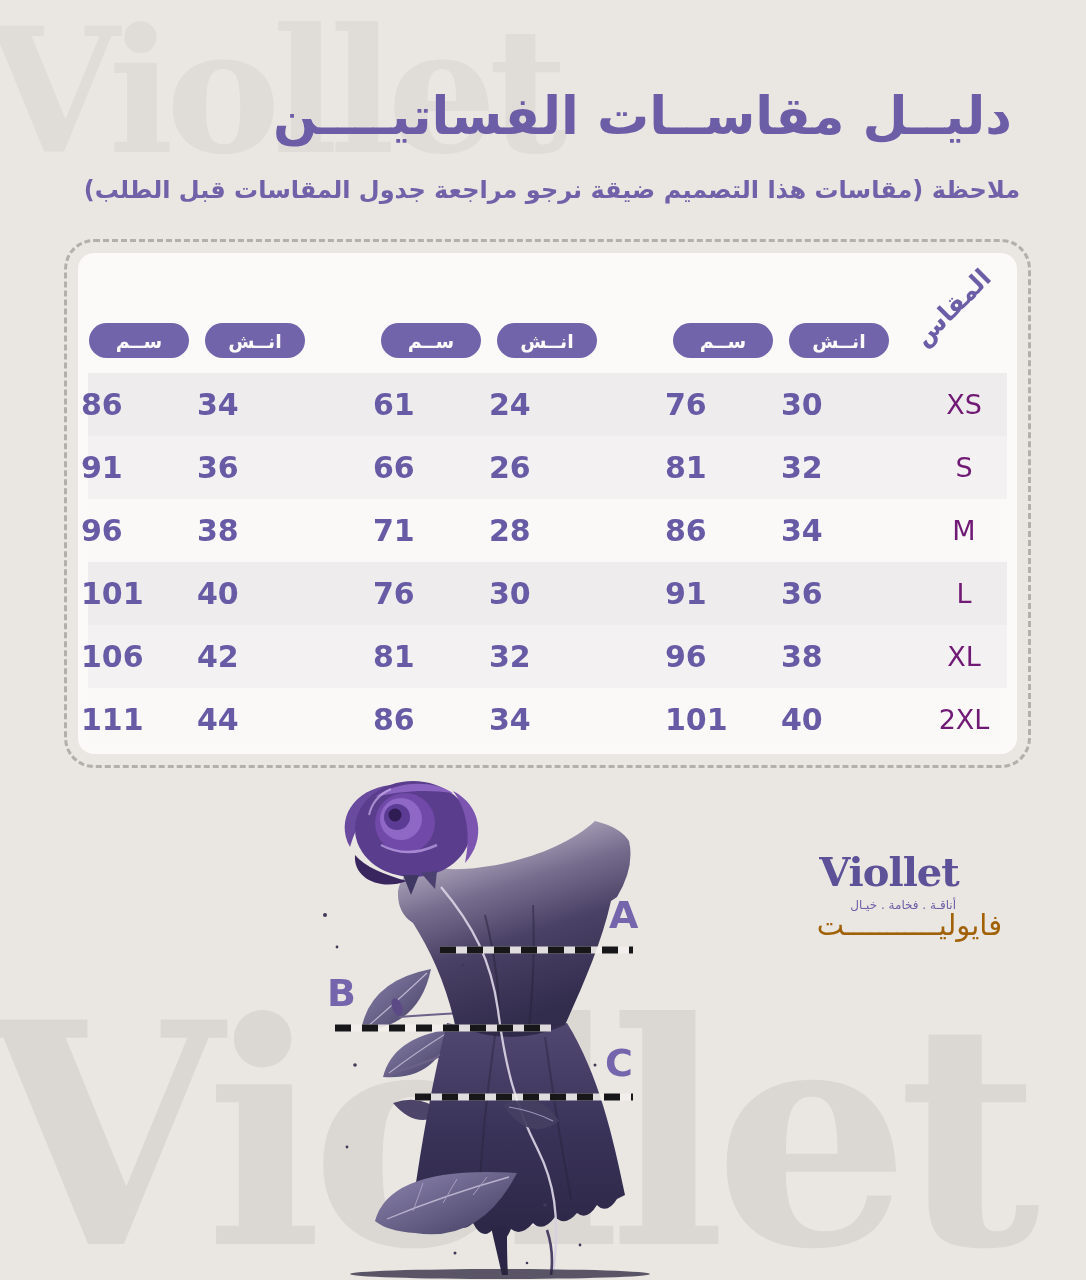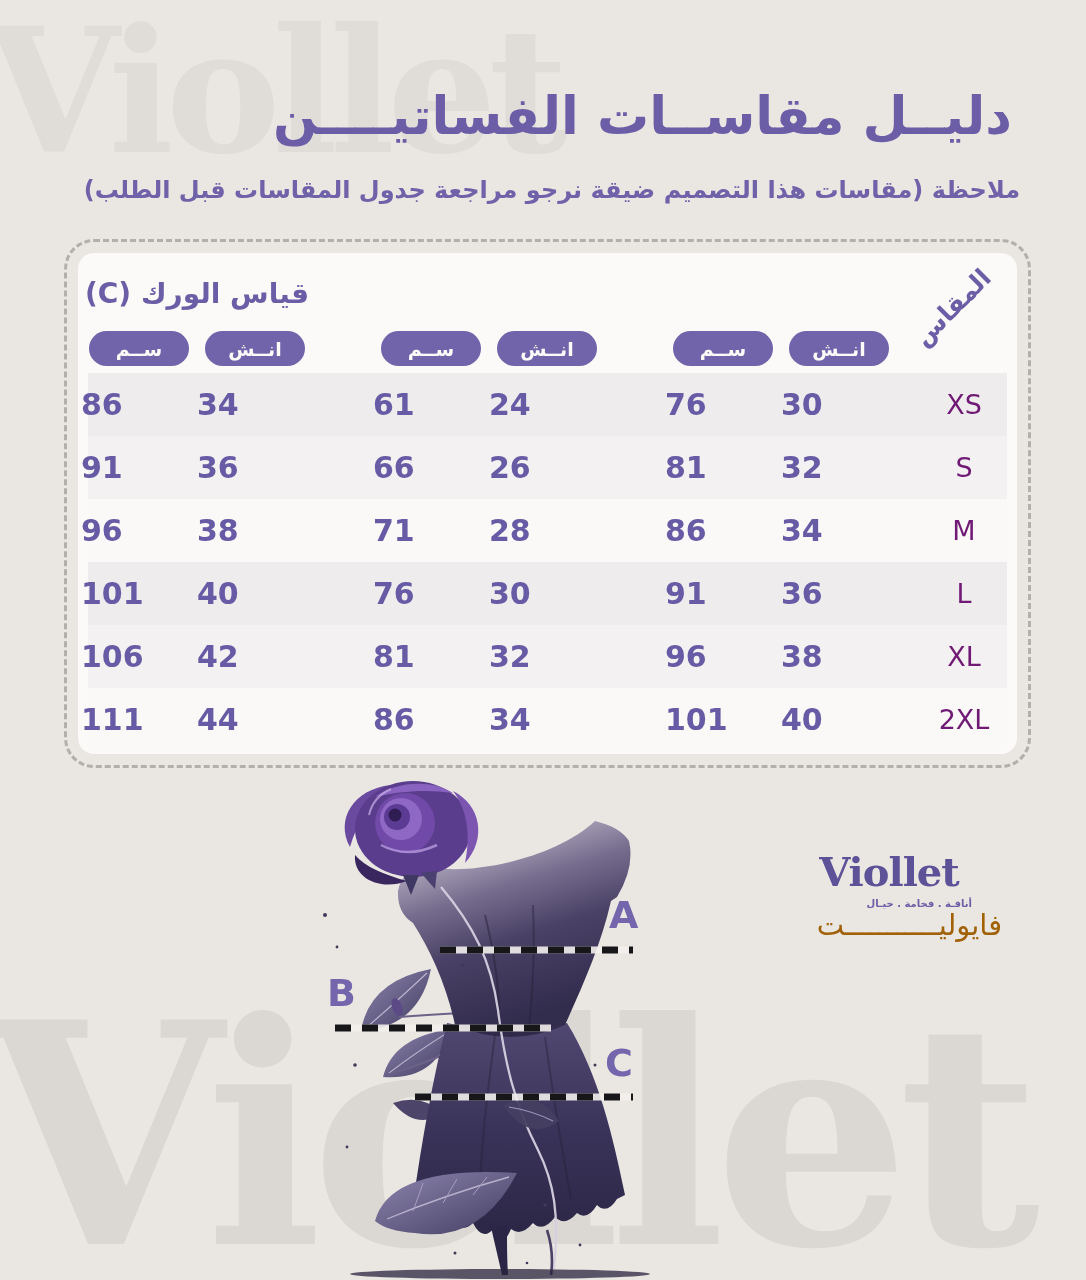--- a/index.html
+++ b/index.html
@@ -39,21 +39,21 @@
     grid-template-columns:110px 116px 116px 60px 116px 116px 60px 116px 116px;
     align-items:center;
   }
   .c1{grid-column:1;} .c2{grid-column:2;} .c3{grid-column:3;}
   .c5{grid-column:5;} .c6{grid-column:6;} .c8{grid-column:8;} .c9{grid-column:9;}
   .g-chest{grid-column:2 / span 2;} .g-waist{grid-column:5 / span 2;} .g-hip{grid-column:8 / span 2;}
   .thead-groups { height:70px; padding-top:10px; }
   .group-label { text-align:center; font-size:28px; font-weight:bold; color:#6b5ea7; white-space:nowrap; }
   .thead-pills { height:50px; align-items:start; }
   .pill {
-    width:100px; height:35px; margin:8px auto; background:#7264aa; border-radius:18px;
+    width:100px; height:35px; margin:0 auto; background:#7264aa; border-radius:18px;
     display:flex; align-items:center; justify-content:center;
     color:#fcfbfa; font-size:19px; font-weight:bold; padding-bottom:0;
   }
   .trow { height:63px; }
   .trow .val  { text-align:left; font-size:30px; font-weight:bold; color:#675ba5; }
   .trow .size { text-align:center; font-size:27px; font-weight:normal; color:#701a75; transform:translateX(12px); }
   .row-dark  { background:#eeeced; }
   .row-mid   { background:#f3f1f1; }
   .row-light { background:#faf9f8; }
   .corner-label {
@@ -64,22 +64,22 @@
   
   .dress-svg { position:absolute; left:295px; top:775px; z-index:3; }
   
   .logo { position:absolute; right:94px; top:850px; width:206px; z-index:4; }
   .logo-en {
     font-family:"DejaVu Serif", serif; font-weight:bold; font-size:40px;
     letter-spacing:-1px; color:#5d5198; text-align:center; line-height:1.1;
   }
   .logo-ar { position:relative; height:58px; margin-top:1px; direction:rtl; }
   .logo-tagline {
-    position:absolute; top:3px; right:20px;
-    font-size:10px; font-weight:bold; color:#6b5fa6; white-space:nowrap;
+    position:absolute; top:3px; right:36px;
+    font-size:12px; font-weight:normal; color:#6b5fa6; white-space:nowrap;
   }
   .logo-name-ar {
     position:absolute; top:13px; right:-10px;
     font-size:29px; font-weight:normal; color:#a16207; white-space:nowrap;
   }
 </style>
 </head>
 <body>
 
 <div class="page">
@@ -88,21 +88,20 @@
   <div class="wm wm-bottom">Viollet</div>
 
   <div class="title">دليــل مقاســات الفساتيــــن</div>
   <div class="note">ملاحظة (مقاسات هذا التصميم ضيقة نرجو مراجعة جدول المقاسات قبل الطلب)</div>
 
   <div class="table-frame">
     <div class="table-card">
       <div class="corner-label">المقاس</div>
 
       <div class="thead-groups grid-cols">
-        <div class="group-label g-hip">قياس الورك (C)</div>
       </div>
 
       <div class="thead-pills grid-cols">
         <div class="c2">
             <div class="pill">انــش</div>
           </div>
         <div class="c3">
             <div class="pill">ســم</div>
           </div>
         <div class="c5">

